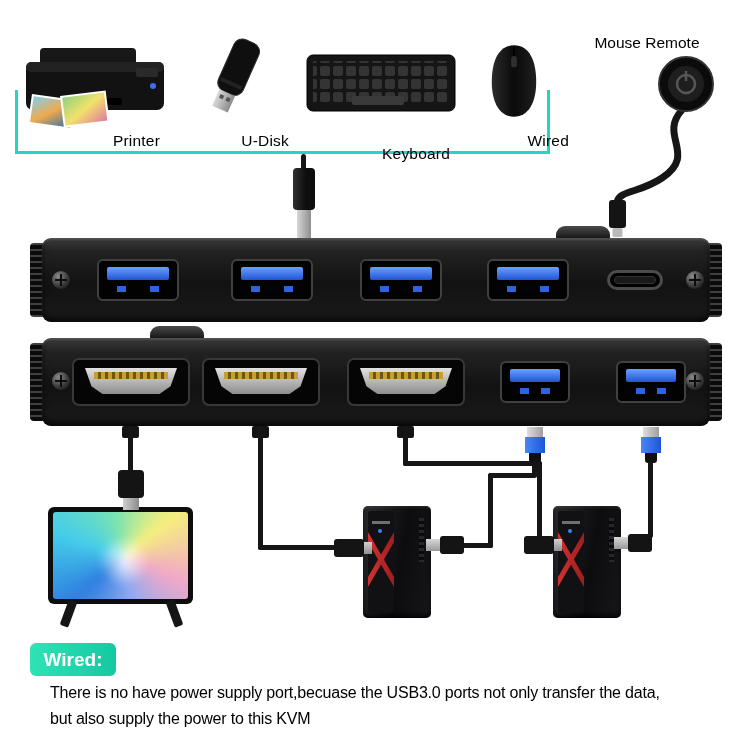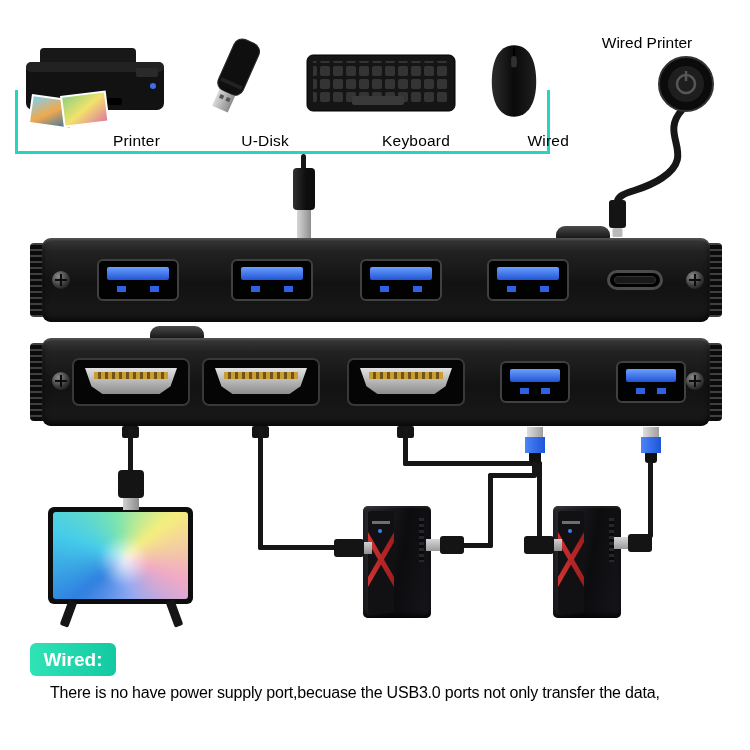--- a/index.html
+++ b/index.html
@@ -151,24 +151,24 @@
           <stop offset="1" stop-color="#1f1f1f"></stop>
         </linearGradient>
       </defs>
     <path d="M29 3 C45 3 52 19 52 41 C52 62 44 77 29 77 C14 77 6 62 6 41 C6 19 13 3 29 3 Z" fill="url(#mgrad)"></path>
     <line x1="29" y1="6" x2="29" y2="26" stroke="#000" stroke-width="2"></line>
     <rect x="26" y="14" width="6" height="12" rx="3" fill="#303030"></rect>
   </svg>
 
   <div class="dev-label" style="left:30px;width:130px;">Printer</div>
   <div class="dev-label" style="left:175px;width:114px;">U-Disk</div>
-  <div class="dev-label" style="left:320px;width:130px;">Keyboard</div>
+  <div class="dev-label" style="left:320px;width:130px;margin-top:13px;">Keyboard</div>
   <div class="dev-label" style="left:455px;width:114px;">Wired</div>
 
-  <div class="remote-label" style="left:577px;top:34px;width:140px;">Wired Printer</div>
+  <div class="remote-label" style="left:577px;top:34px;width:140px;">Mouse Remote</div>
   <svg style="position:absolute;left:600px;top:52px;" width="120" height="188" viewBox="0 0 120 188">
     <path d="M82 58 C 58 84, 98 102, 62 126 C 40 141, 20 138, 17 150" fill="none" stroke="#161616" stroke-width="7" stroke-linecap="round"></path>
     <circle cx="86" cy="32" r="27" fill="#0b0b0b" stroke="#333" stroke-width="2"></circle>
     <circle cx="86" cy="32" r="18" fill="#1e1e1e"></circle>
     <circle cx="86" cy="32" r="9" fill="none" stroke="#575757" stroke-width="2.5"></circle>
     <line x1="86" y1="19" x2="86" y2="29" stroke="#575757" stroke-width="2.5"></line>
     <rect x="9" y="148" width="17" height="28" rx="3" fill="#141414"></rect>
     <rect x="12.5" y="176" width="10" height="9" rx="1.5" fill="#b9b9b9"></rect>
   </svg>
 
@@ -252,14 +252,15 @@
   <div class="cable" style="left:488px;top:473px;width:5px;height:75px;"></div>
   <div class="cable" style="left:462px;top:543px;width:31px;height:5px;"></div>
   <div class="usb-plug-h" style="left:440px;top:536px;"></div>
 
   <div class="blue-plug" style="left:641px;top:437px;"></div>
   <div class="cable" style="left:648px;top:461px;width:5px;height:77px;"></div>
   <div class="usb-plug-h" style="left:628px;top:534px;"></div>
 
   <div class="note-badge">Wired:</div>
   <div class="note-line" style="top:684px;">There is no have power supply port,becuase the USB3.0 ports not only transfer the data,</div>
+  <div class="note-line" style="top:710px;">but also supply the power to this KVM</div>
 
 </div>
 
 </body></html>

